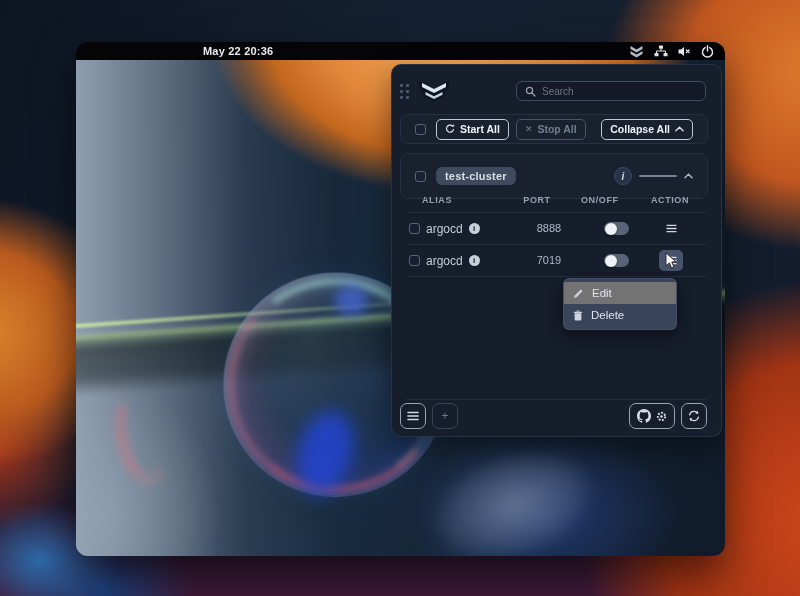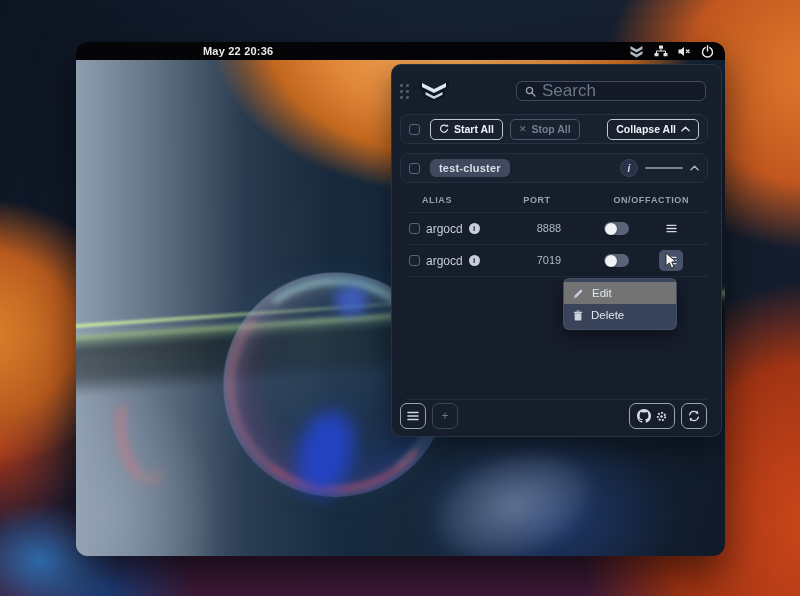--- a/index.html
+++ b/index.html
@@ -77,26 +77,26 @@
     background:#161d2b; border:1px solid rgba(95,115,155,.25); border-radius:10px;
     box-shadow:0 12px 30px rgba(0,0,0,.45); }
 
   .p-header { position:absolute; top:14px; left:8px; right:15px; height:24px;
     display:flex; align-items:center; }
   .drag-handle { display:grid; grid-template-columns:3px 3px; grid-auto-rows:3px; gap:3px; }
   .drag-handle i { width:3px; height:3px; background:#4e586e; border-radius:1px; }
   .logo { margin-left:8px; display:inline-flex; }
   .search { margin-left:auto; width:190px; height:20px; border:1px solid #3d4a63; border-radius:6px;
     display:flex; align-items:center; padding:0 8px; gap:6px; background:rgba(10,14,24,.25); }
-  .search .ph { font-size:17px; color:#6b7687; }
+  .search .ph { font-size:10px; color:#6b7687; }
 
   .row-box { position:absolute; left:8px; right:13px; border:1px solid #262f44; border-radius:8px;
-    background:rgba(255,255,255,.015); display:flex; align-items:center; padding:0 8px; }
+    background:rgba(255,255,255,.015); display:flex; align-items:center; padding:0 14px; }
   .controls { top:49px; height:30px; }
-  .cluster  { top:88px; height:30px; }
+  .cluster  { top:88px; height:46px; }
 
   .checkbox { width:11px; height:11px; border:1px solid #596478; border-radius:3px;
     background:rgba(25,33,50,.8); flex:none; }
 
   .btn { display:inline-flex; align-items:center; gap:5px; height:21px; padding:0 8px;
     border:1.2px solid #c0c9d8; border-radius:5px; background:transparent;
     color:#eef2f8; font-size:10.5px; font-weight:700; font-family:inherit; }
   .btn.start { margin-left:10px; }
   .btn.stop  { margin-left:7px; border-color:#49556d; color:#717d92; }
   .btn.stop .xic { color:#717d92; font-size:9px; }
@@ -107,21 +107,21 @@
   .cluster-right { margin-left:auto; display:flex; align-items:center; gap:7px; }
   .info-big { width:18px; height:18px; border-radius:50%; background:#283349; border:1px solid #3a465e;
     color:#d5dce8; font-size:10px; font-weight:700; display:flex; align-items:center;
     justify-content:center; font-style:italic; }
   .hline { width:38px; height:2px; background:#78829a; border-radius:2px; }
 
   .th { position:absolute; top:130px; font-size:9px; font-weight:700; letter-spacing:.6px;
     color:#97a1b2; }
   .th-alias  { left:30px; }
   .th-port   { left:116px; width:58px; text-align:center; }
-  .th-onoff  { left:189px; width:70px; text-align:right; }
+  .th-onoff  { left:189px; width:70px; text-align:left; }
   .th-action { left:247px; width:62px; text-align:center; }
 
   .divider { position:absolute; left:14px; right:14px; height:1px; background:#232c3e; }
   .d1 { top:147px; } .d2 { top:179px; } .d3 { top:211px; } .d4 { top:334px; }
 
   .trow { position:absolute; left:0; right:0; height:31px; }
   .r1 { top:148px; } .r2 { top:180px; }
   .trow .checkbox { position:absolute; left:17px; top:10px; }
   .alias-group { position:absolute; left:34px; top:0; height:31px; display:flex;
     align-items:center; gap:6px; }

